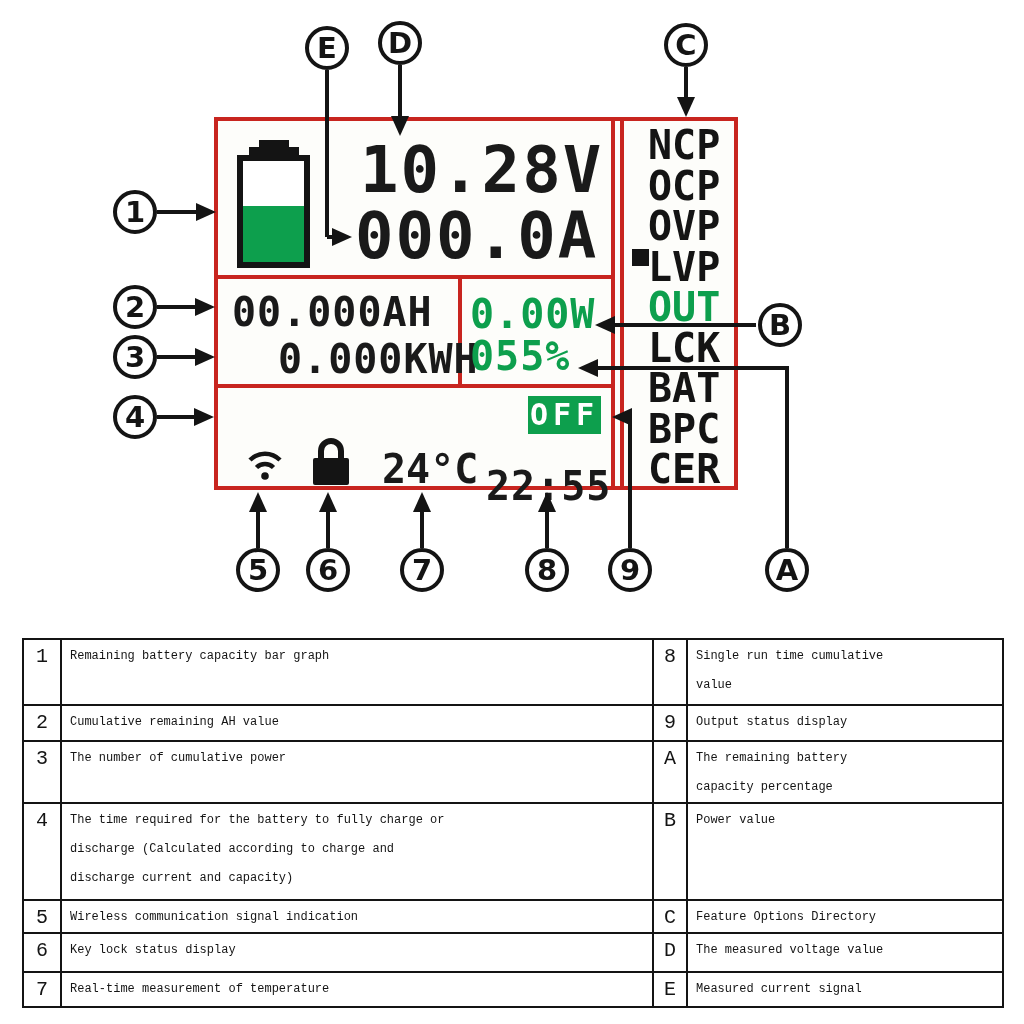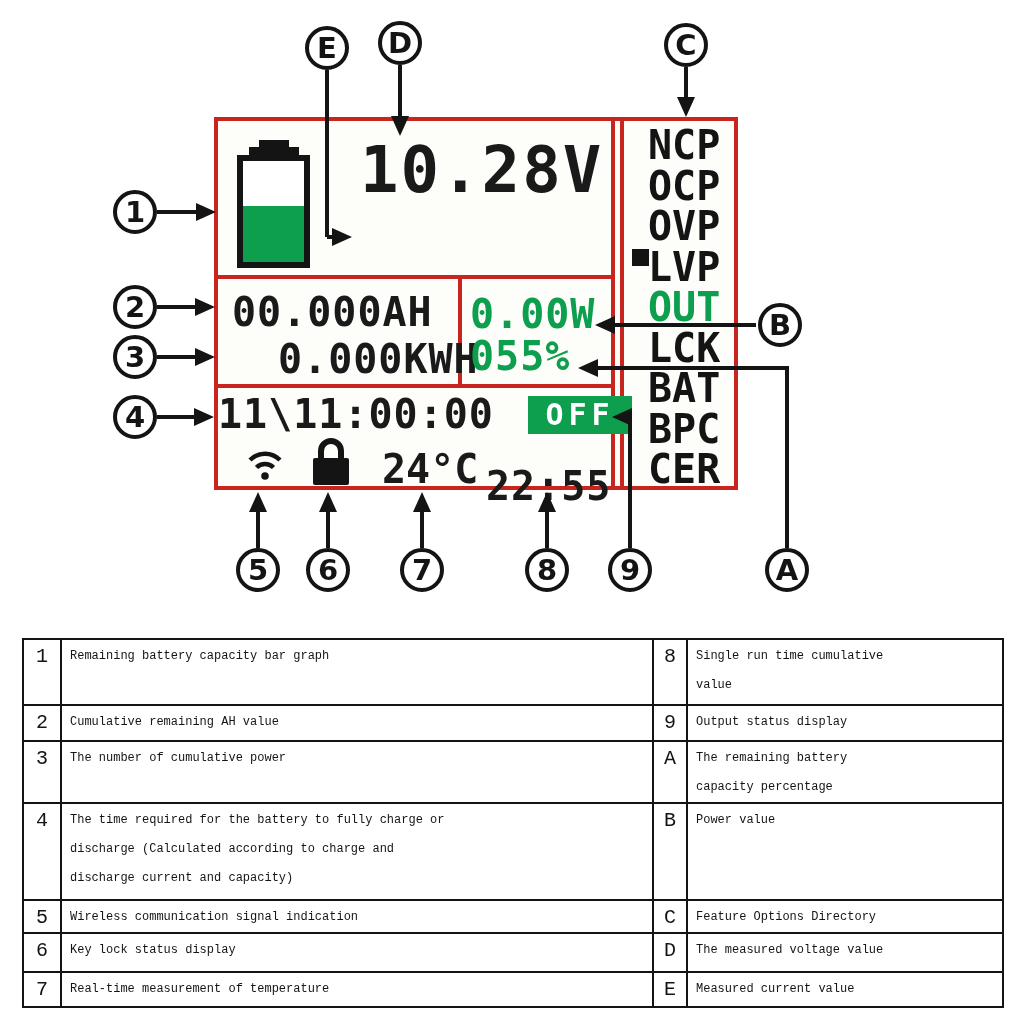--- a/index.html
+++ b/index.html
@@ -11,21 +11,21 @@
            display:flex;align-items:center;justify-content:center;background:#ffffff;
            font-family:"DejaVu Sans",sans-serif;font-size:29px;font-weight:600;box-sizing:border-box;z-index:5;}
   
   .panel{position:absolute;left:214px;top:117px;width:524px;height:373px;border:4px solid #c8251f;
          box-sizing:border-box;background:#fdfdfa;z-index:1;}
   .redline{position:absolute;background:#c8251f;}
   .lcd{position:absolute;font-weight:bold;line-height:1;white-space:nowrap;letter-spacing:1px;color:#1a1a1a;}
   .green{color:#0d9f4d;}
   .big{font-size:64px;letter-spacing:2px;}
   .mid{font-size:40px;}
-  .off-badge{position:absolute;left:310px;top:275px;width:104px;height:38px;background:#0d9f4d;
+  .off-badge{position:absolute;left:310px;top:275px;width:73px;height:38px;background:#0d9f4d;
              color:#ffffff;font-weight:bold;font-size:30px;letter-spacing:5px;line-height:38px;
              text-align:center;}
   .menu{position:absolute;left:430px;top:4px;width:92px;}
   .menu-item{height:40.5px;line-height:40.5px;font-size:40px;font-weight:bold;white-space:nowrap;}
   .lvp-marker{position:absolute;left:414px;top:128px;width:17px;height:17px;background:#141414;}
   
   .batt-body{position:absolute;left:19px;top:34px;width:73px;height:113px;border:6px solid #141414;
              box-sizing:border-box;background:#ffffff;}
   .batt-fill{position:absolute;left:0;right:0;bottom:0;height:55%;background:#0d9f4d;}
   .batt-cap1{position:absolute;left:31px;top:26px;width:50px;height:9px;background:#141414;}
@@ -54,25 +54,25 @@
     <div class="redline" style="left:0;top:263px;width:397px;height:4px;"></div>
     <div class="redline" style="left:240px;top:154px;width:4px;height:113px;"></div>
 
     <div class="batt-cap2"></div>
     <div class="batt-cap1"></div>
     <div class="batt-body">
       <div class="batt-fill"></div>
     </div>
 
     <div class="lcd big" style="left:142px;top:17px;">10.28V</div>
+    <div class="lcd big" style="left:137px;top:83px;">000.0A</div>
     <div class="lcd mid" style="left:14px;top:171px;">00.000AH</div>
     <div class="lcd mid" style="left:12px;top:218px;margin-left:48px;">0.000KWH</div>
     <div class="lcd mid green" style="left:252px;top:173px;">0.00W</div>
     <div class="lcd mid green" style="left:252px;top:215px;">055%</div>
-    <div class="lcd mid" style="left:0px;top:273px;">11\11:00:00</div>
     <div class="off-badge">OFF</div>
 
     <svg class="abs" style="left:27px;top:326px;" width="40" height="34" viewBox="0 0 40 34">
       <path d="M5 13 A 21 21 0 0 1 35 13" fill="none" stroke="#141414" stroke-width="4.5"></path>
       <path d="M11.5 20.5 A 12 12 0 0 1 28.5 20.5" fill="none" stroke="#141414" stroke-width="4.5"></path>
       <circle cx="20" cy="29" r="3.8" fill="#141414"></circle>
     </svg>
     <svg class="abs" style="left:88px;top:313px;" width="50" height="52" viewBox="0 0 50 52">
       <path d="M15 26 V17 A 10 10 0 0 1 35 17 V26" fill="none" stroke="#141414" stroke-width="6"></path>
       <rect x="7" y="24" width="36" height="27" rx="2" fill="#141414"></rect>
@@ -215,17 +215,17 @@
     <tr style="height:39px">
       <td class="num">6</td>
       <td class="desc">Key lock status display</td>
       <td class="num">D</td>
       <td class="desc">The measured voltage value</td>
     </tr>
     <tr style="height:35px">
       <td class="num">7</td>
       <td class="desc">Real-time measurement of temperature</td>
       <td class="num">E</td>
-      <td class="desc">Measured current value</td>
+      <td class="desc">Measured current signal</td>
     </tr>
   </tbody>
     </table>
 </div>
 
 </body></html>

